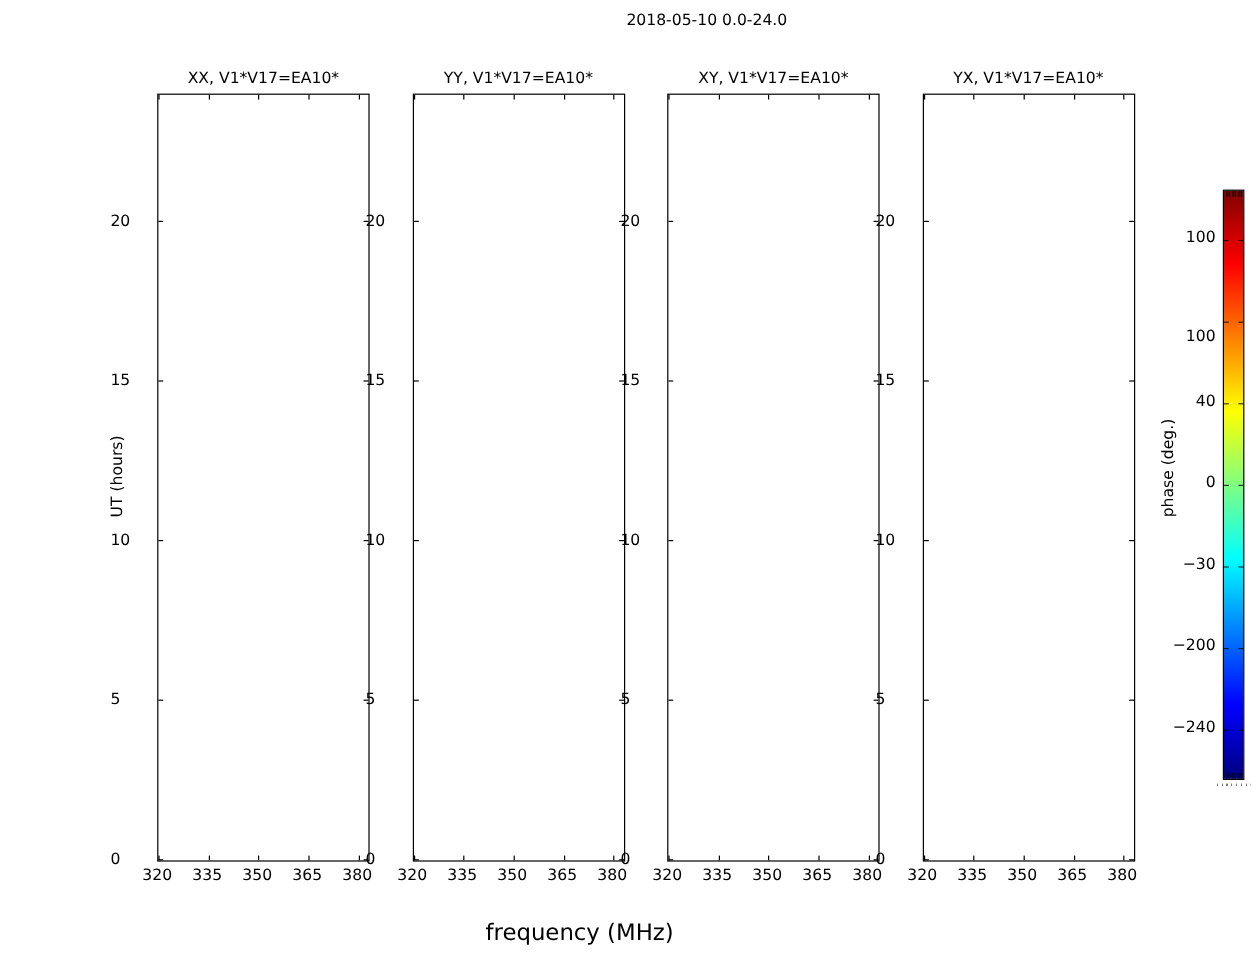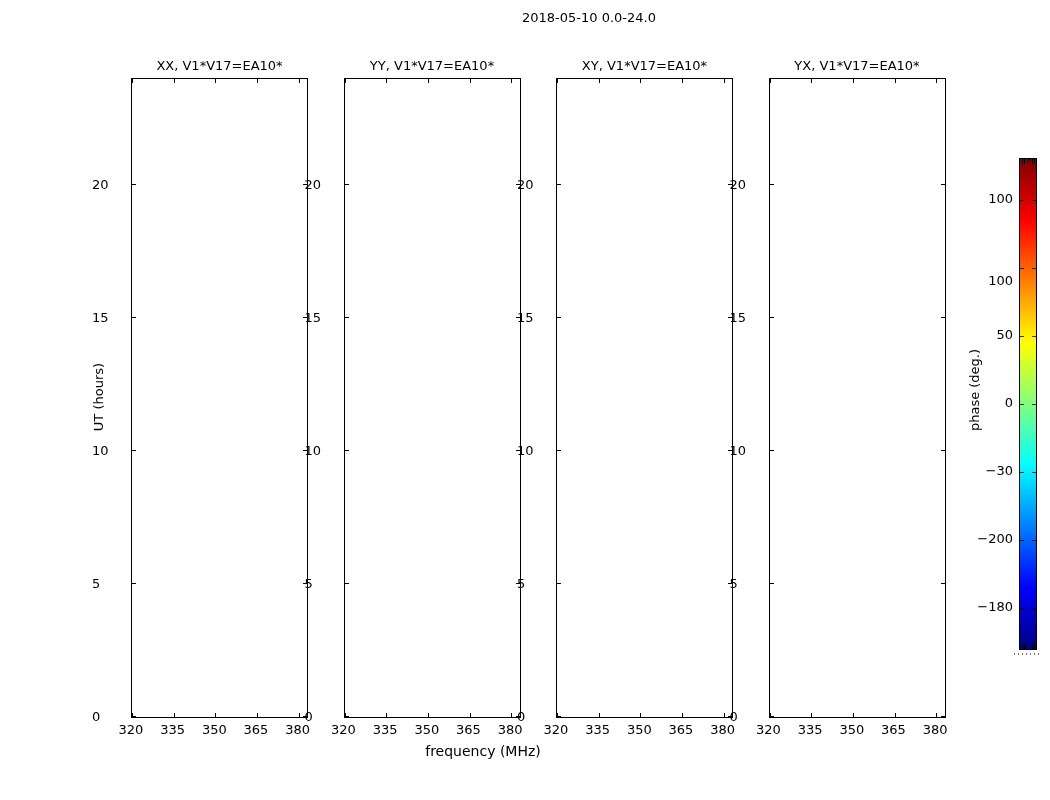--- a/index.html
+++ b/index.html
@@ -13,21 +13,21 @@
     font-size:13px;line-height:18px;white-space:nowrap;
   }
   .panel{position:absolute;border:1px solid #000;background:#fff;box-sizing:border-box;}
   .ptitle{
     position:absolute;height:18px;line-height:18px;font-size:13px;
     text-align:center;white-space:nowrap;transform:translateX(-50%);
   }
   .tick{position:absolute;background:#000;}
   .xlbl{position:absolute;width:50px;text-align:center;font-size:13px;line-height:16px;height:16px;}
   .ylbl{position:absolute;width:34px;text-align:left;font-size:13px;line-height:16px;height:16px;}
-  .xlabel{position:absolute;top:743px;left:483px;transform:translateX(-50%);font-size:14px;white-space:nowrap;}
+  .xlabel{position:absolute;top:766px;left:483px;transform:translateX(-50%);font-size:19px;white-space:nowrap;}
   .ylabel{
     position:absolute;top:397px;left:98px;transform:translate(-50%,-50%) rotate(-90deg);
     font-size:13px;white-space:nowrap;
   }
   .cblabel{
     position:absolute;top:390px;left:974px;transform:translate(-50%,-50%) rotate(-90deg);
     font-size:13px;white-space:nowrap;
   }
   #colorbar{position:absolute;border:1px solid #000;box-sizing:content-box;}
   .cblbl{position:absolute;width:44px;text-align:right;font-size:13px;line-height:16px;height:16px;}
@@ -200,19 +200,19 @@
       <div class="comb" style="left: 6.8px; bottom: 0px;"></div>
       <div class="comb" style="left: 9.2px; top: 0px;"></div>
       <div class="comb" style="left: 9.2px; bottom: 0px;"></div>
       <div class="comb" style="left: 11.6px; top: 0px;"></div>
       <div class="comb" style="left: 11.6px; bottom: 0px;"></div>
       <div class="comb" style="left: 14px; top: 0px;"></div>
       <div class="comb" style="left: 14px; bottom: 0px;"></div>
     </div>
     <div class="cblbl" style="left: 969px; top: 190.833px;">100</div>
     <div class="cblbl" style="left: 969px; top: 273px;">100</div>
-    <div class="cblbl" style="left: 969px; top: 326.944px;">50</div>
+    <div class="cblbl" style="left: 969px; top: 326.944px;">40</div>
     <div class="cblbl" style="left: 969px; top: 395px;">0</div>
     <div class="cblbl" style="left: 969px; top: 463.056px;">−30</div>
     <div class="cblbl" style="left: 969px; top: 531.111px;">−200</div>
-    <div class="cblbl" style="left: 969px; top: 599.167px;">−180</div>
+    <div class="cblbl" style="left: 969px; top: 599.167px;">−240</div>
     <div class="cbdots" style="left: 1014px; top: 653px; width: 28px;"></div>
   </div>
 
 </body></html>

